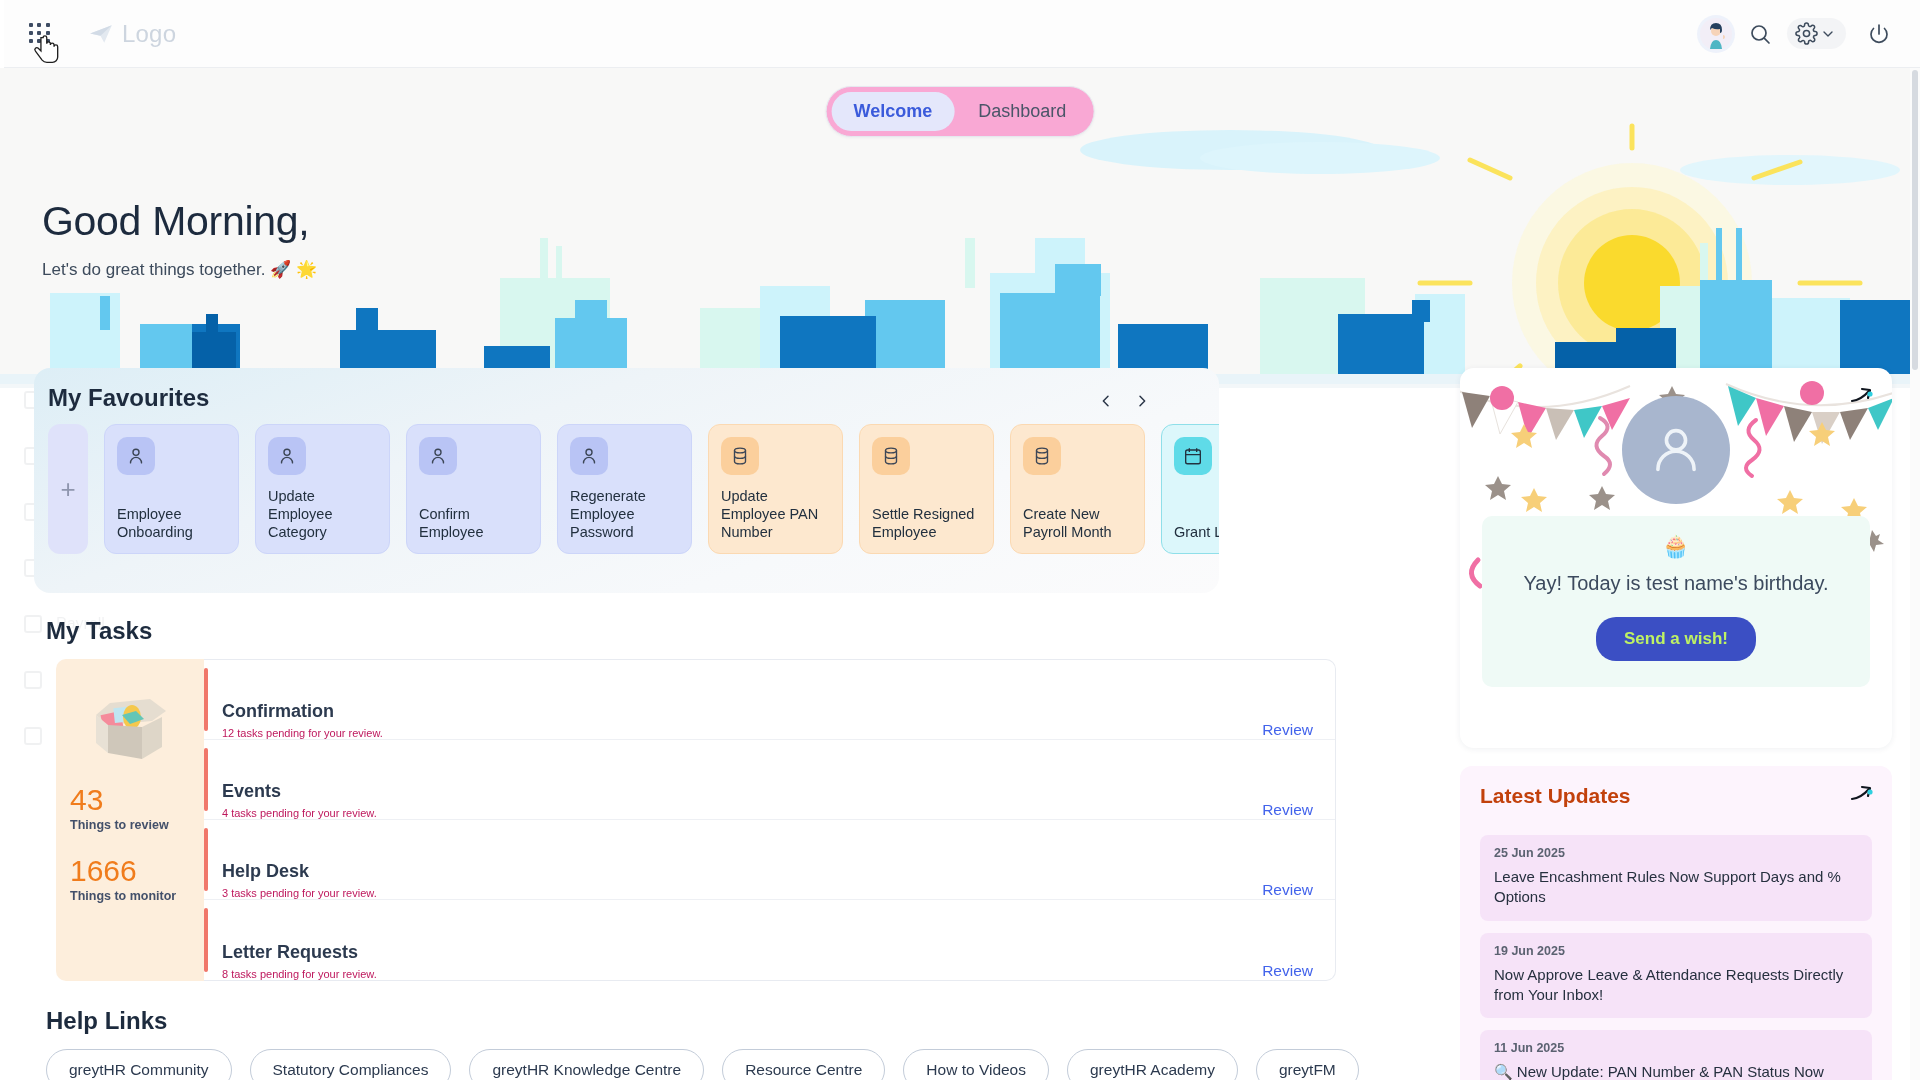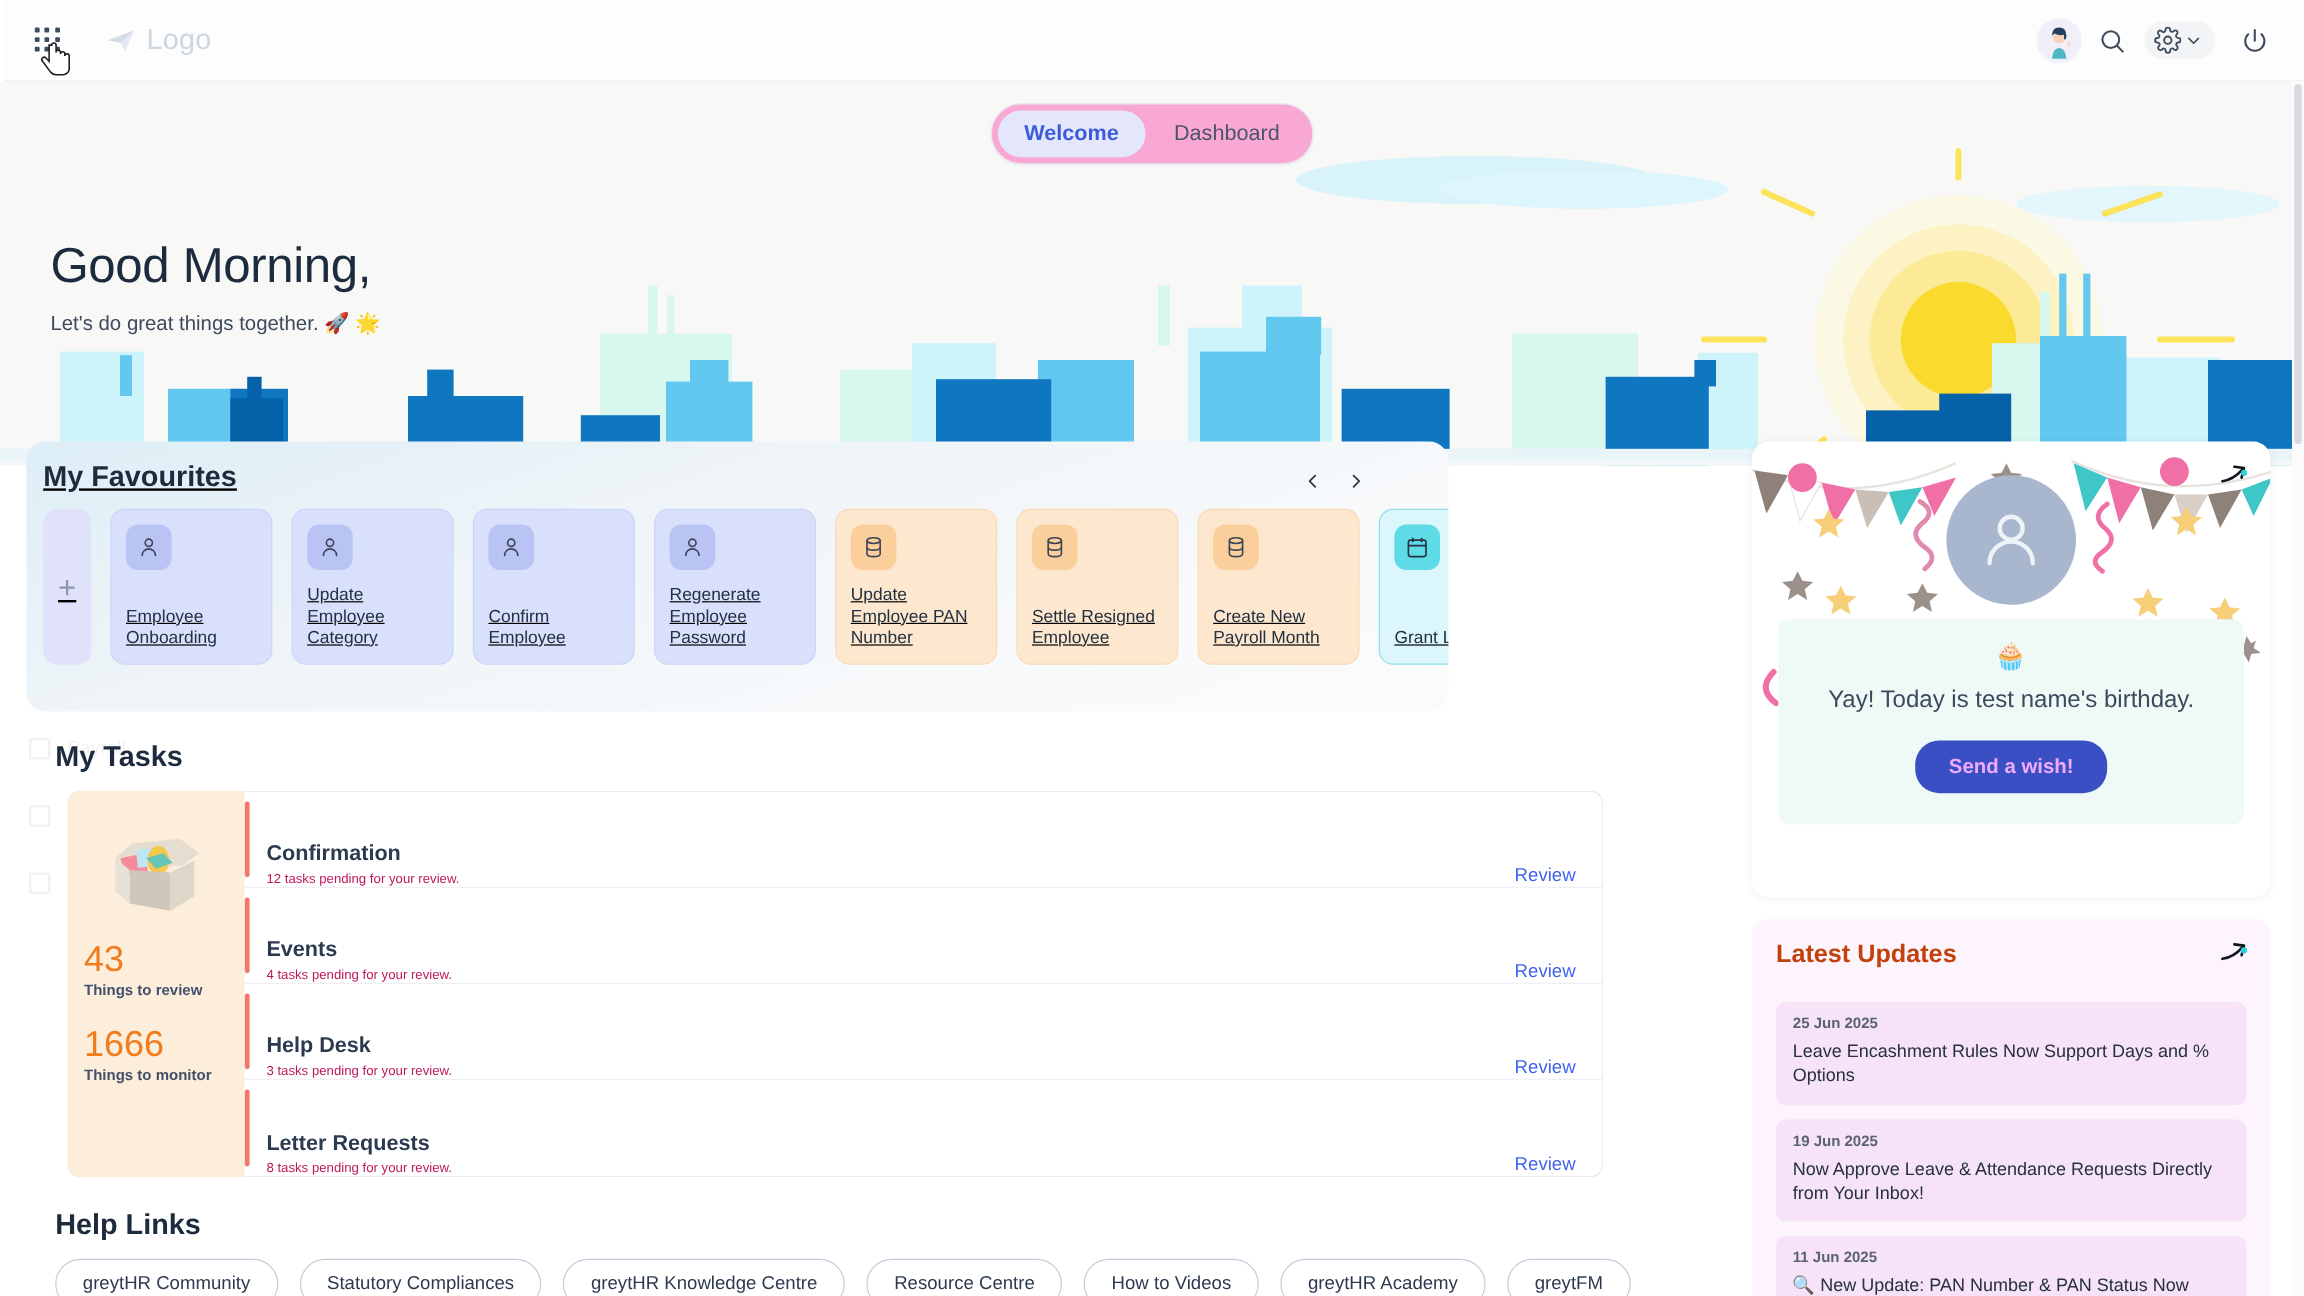--- a/index.html
+++ b/index.html
@@ -77,24 +77,24 @@
     position: absolute; left: 0; top: 372px; width: 350px; height: 620px;
     z-index: 1; opacity: .06; pointer-events: none;
   }
   .ghost-item { display: flex; align-items: center; gap: 14px; height: 56px; padding-left: 24px; font-size: 16px; color: #1d2b3e; }
   .ghost-sq { width: 18px; height: 18px; border: 2px solid #1d2b3e; border-radius: 3px; flex: none; }
 
   
   .main-left { position: absolute; left: 0; top: 368px; width: 1420px; z-index: 5; }
 
   .fav-panel {
-    position: relative; margin-left: 22px; width: 1185px; min-height: 225px;
+    position: relative; margin-left: 34px; width: 1185px; min-height: 225px;
     border-radius: 16px;
     background: linear-gradient(160deg, #ddeef6 0%, #eef4f8 35%, #f7f9fb 70%, #fbfbfc 100%);
-    overflow: hidden; padding: 16px 0 22px 0; text-decoration: underline;
+    overflow: hidden; padding: 16px 0 22px 0;
   }
   .fav-title { font-size: 24px; font-weight: 600; color: #1d2b3e; margin-left: 14px; margin-bottom: 12px; }
   .fav-nav { position: absolute; right: 66px; top: 22px; display: flex; gap: 14px; }
   .chev { width: 22px; height: 22px; cursor: pointer; display:flex; align-items:center; justify-content:center; }
   .fav-row { display: flex; gap: 16px; padding-left: 14px; align-items: stretch; }
   .fav-add {
     width: 40px; min-width: 40px; border-radius: 12px; background: #dfe2fa;
     display: flex; align-items: center; justify-content: center; cursor: pointer;
     color: #8f96ae; font-size: 26px; font-weight: 300;
   }
@@ -165,21 +165,21 @@
     width: 108px; height: 108px; border-radius: 50%; background: #a8b6ce;
     display: flex; align-items: center; justify-content: center;
   }
   .bday-inner {
     position: absolute; left: 22px; right: 22px; top: 148px;
     background: #effaf6; border-radius: 10px; padding: 20px 24px 26px 24px; text-align: center;
   }
   .cupcake { font-size: 22px; line-height: 1; }
   .bday-msg { font-size: 20px; color: #3c4a5e; margin-top: 12px; line-height: 1.35; }
   .wish-btn {
-    margin-top: 20px; background: #3b4fc4; color: #f0abfc; border: none;
+    margin-top: 20px; background: #3b4fc4; color: #bef264; border: none;
     border-radius: 20px; padding: 12px 28px; font-size: 17px; font-weight: 600; cursor: pointer;
     font-family: "Liberation Sans", sans-serif;
   }
   .corner-arrow { position: absolute; right: 18px; top: 16px; cursor: pointer; }
 
   .updates-card {
     margin-top: 18px; background: #fdf4fd; border-radius: 12px; padding: 18px 20px 20px 20px;
     position: relative; min-height: 300px;
   }
   .updates-head { font-size: 21px; font-weight: 600; color: #c2410c; margin-bottom: 27px; }

